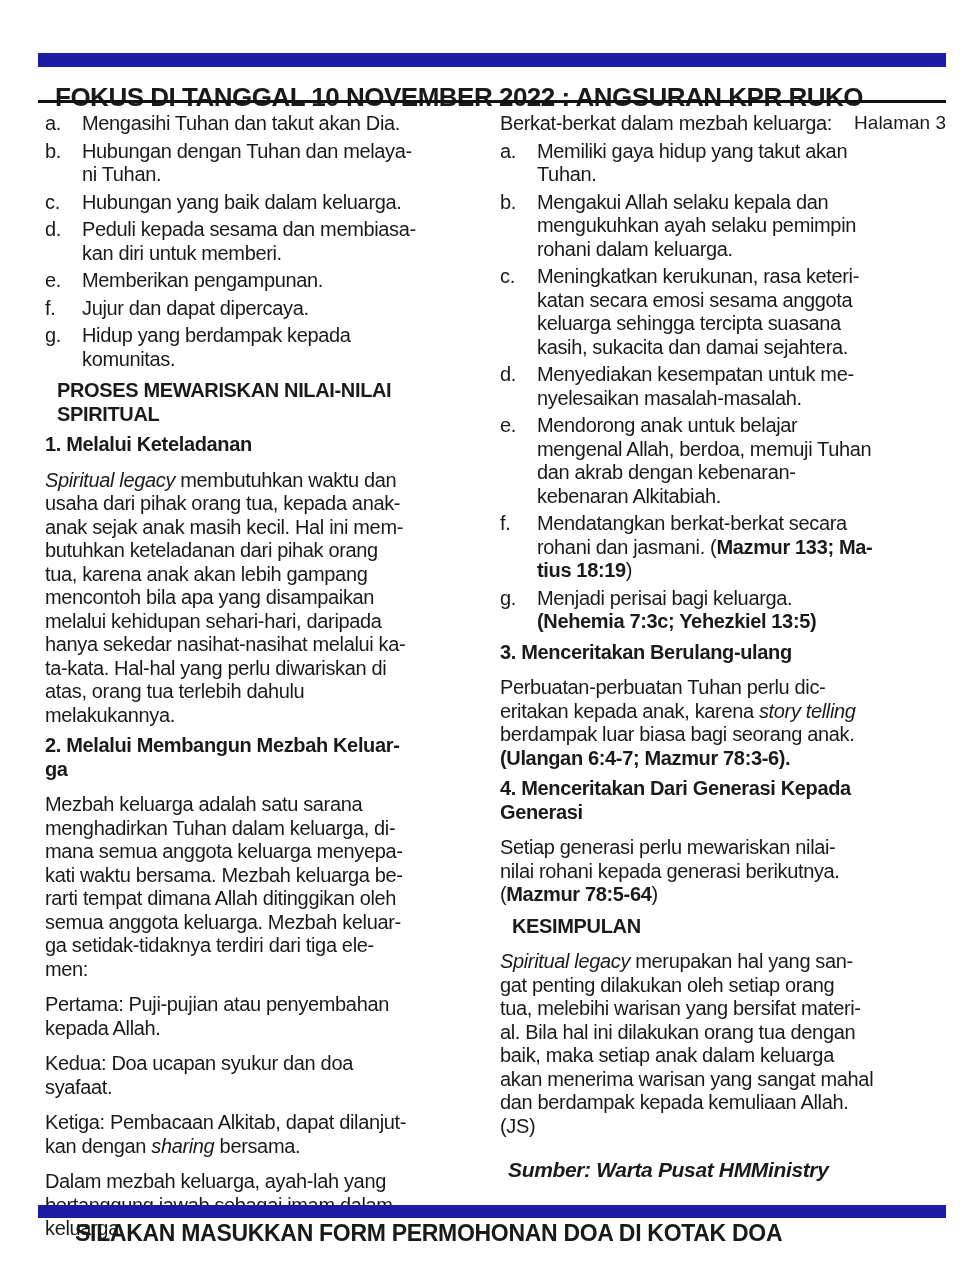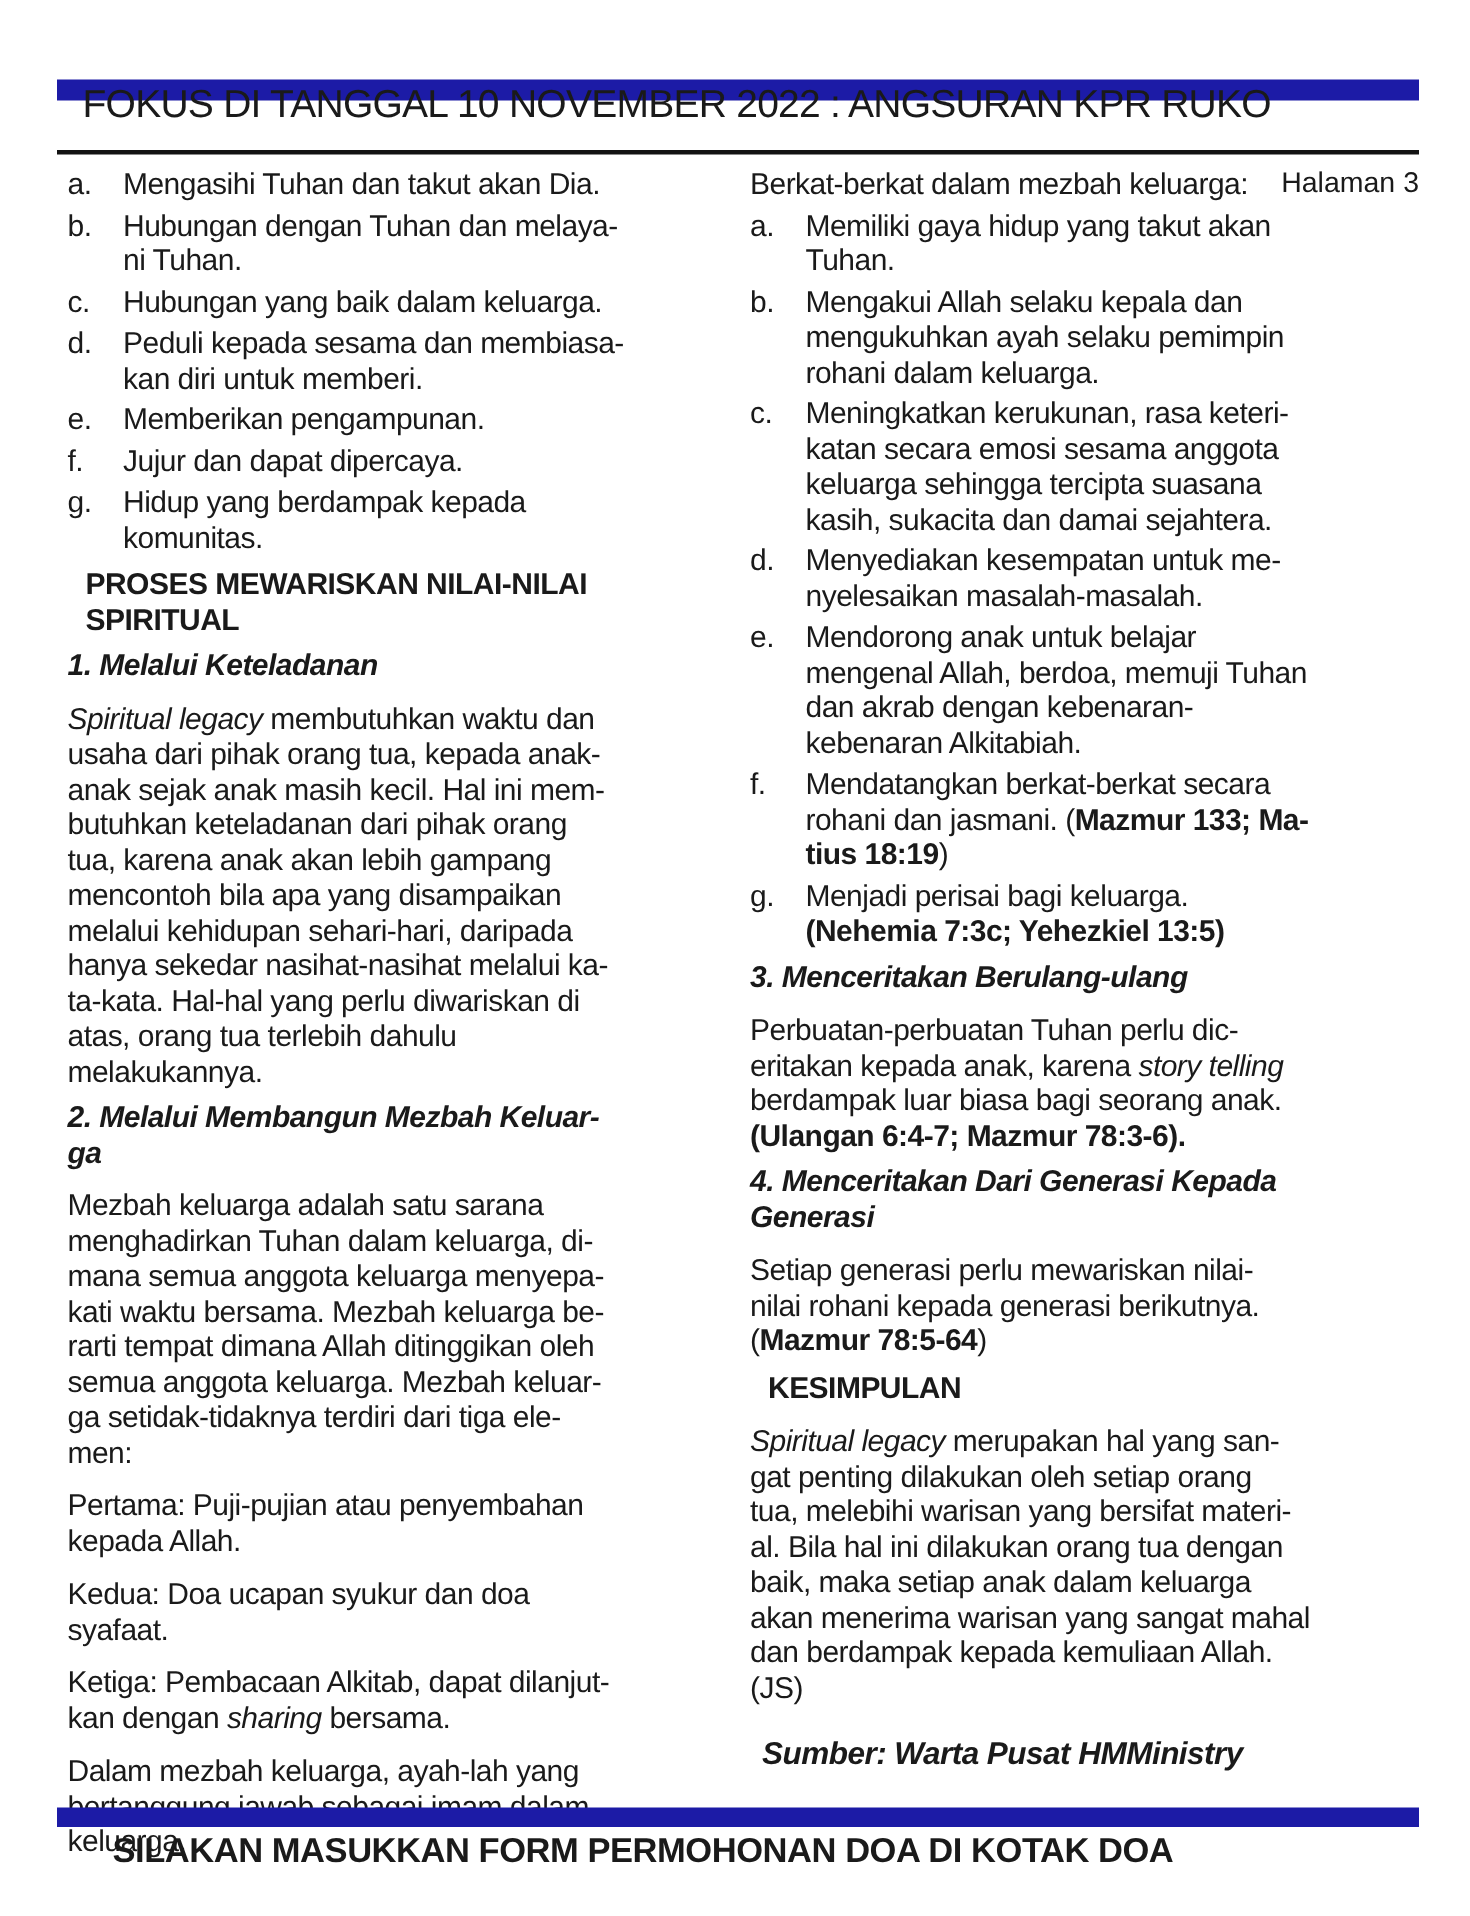--- a/index.html
+++ b/index.html
@@ -2,36 +2,36 @@
 <html><head>
 <meta charset="utf-8">
 <style>
   html,body{margin:0;padding:0;}
   body{
     width:980px;height:1277px;position:relative;background:#ffffff;
     font-family:"Liberation Sans",sans-serif;color:#1a1a1a;overflow:hidden;
   }
   .topbar{position:absolute;left:38px;top:53px;width:908px;height:14px;}
   .header-title{
-    position:absolute;left:55px;top:54px;font-weight:400;font-size:26px;
+    position:absolute;left:55px;top:82px;font-weight:700;font-size:26px;
     letter-spacing:-0.5px;white-space:nowrap;
   }
   .header-pagenum{position:absolute;right:34px;top:78px;font-size:19px;margin-top:34px;}
   .rule{position:absolute;left:38px;top:100px;width:908px;height:3px;background:#121212;}
   .columns{position:absolute;left:45px;top:112px;width:906px;display:flex;gap:17px;
     font-size:20px;line-height:23.5px;letter-spacing:-0.35px;}
   .col-left{width:438px;flex:none;}
   .col-right{width:451px;flex:none;}
   .li{display:flex;margin-bottom:4px;}
   .marker{width:37px;flex:none;}
   .litext{flex:1;white-space:nowrap;}
   .para{margin:12px 0 7px;white-space:nowrap;}
   .intro{margin:0 0 4px;}
   .h-caps{font-weight:700;margin:8px 12px 3px;white-space:nowrap;}
-  .h-sub{font-weight:700;margin:7px 0 3px;white-space:nowrap;font-style:italic;}
+  .h-sub{font-weight:700;margin:7px 0 3px;white-space:nowrap;}
   .list{margin-bottom:2px;}
   .fmt-i{font-style:italic;}
   .fmt-b{font-weight:700;}
   .source{font-weight:700;font-style:italic;margin-top:20px;margin-left:8px;font-size:21px;}
   .footerbar{position:absolute;left:38px;top:1205px;width:908px;height:13px;}
   .footer-note{
     position:absolute;left:75px;top:1220px;font-weight:700;font-size:23px;
     letter-spacing:-0.3px;white-space:nowrap;text-align:right;
   }
 </style>

